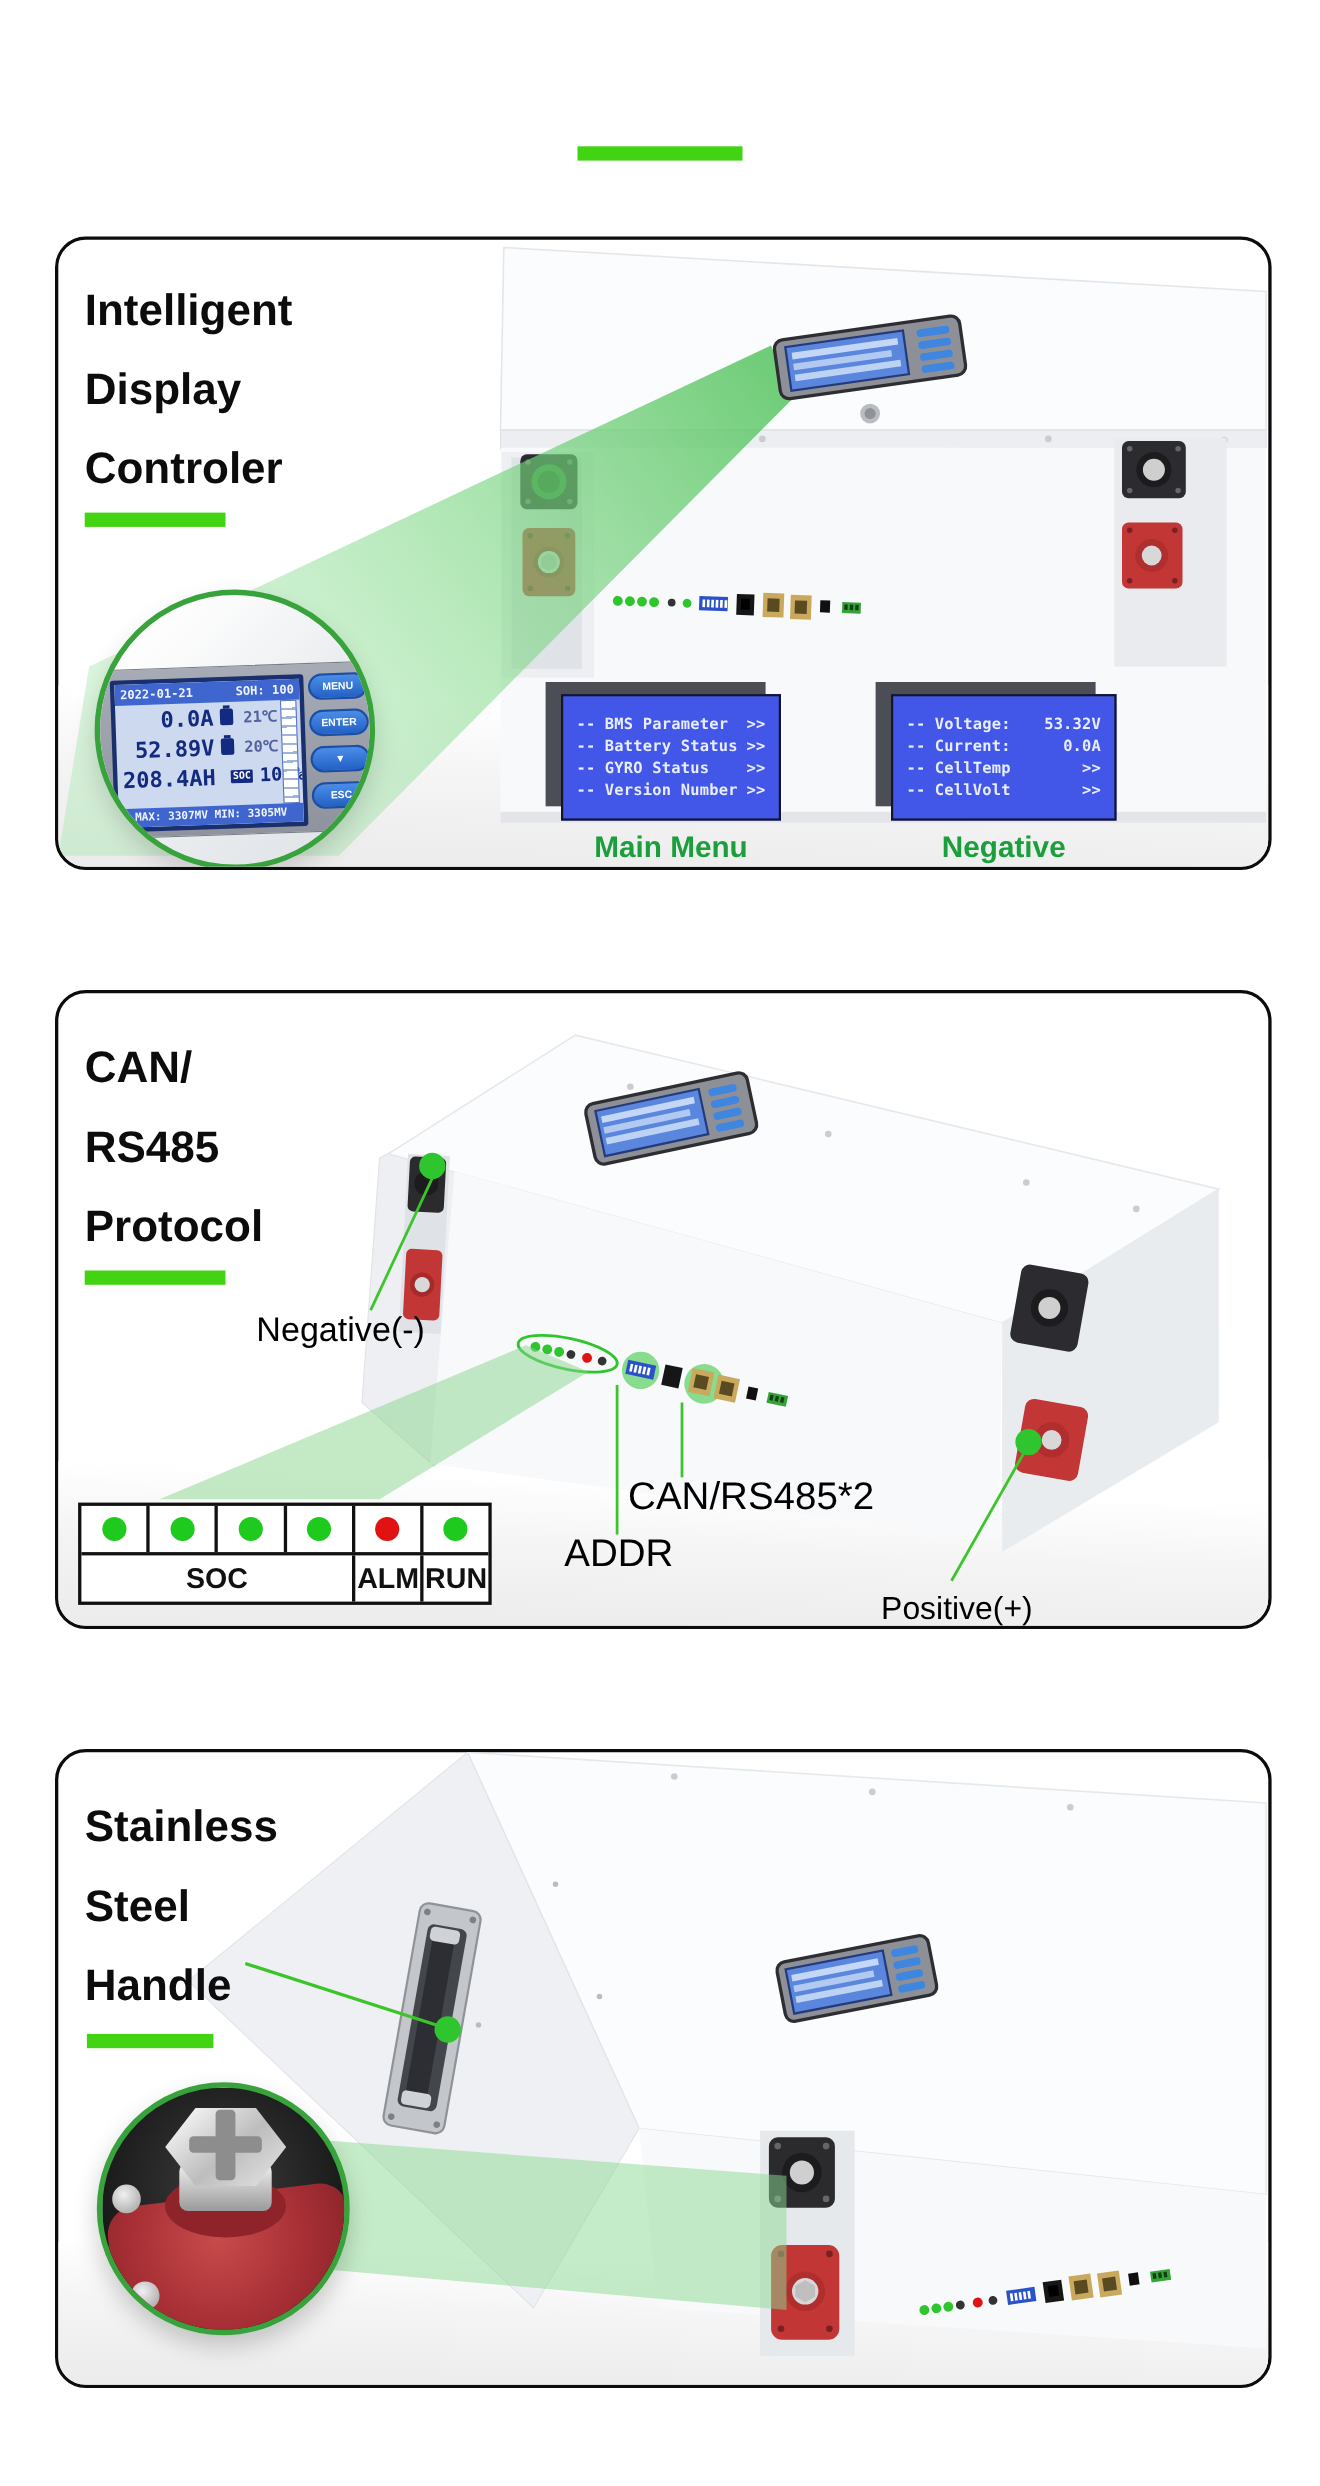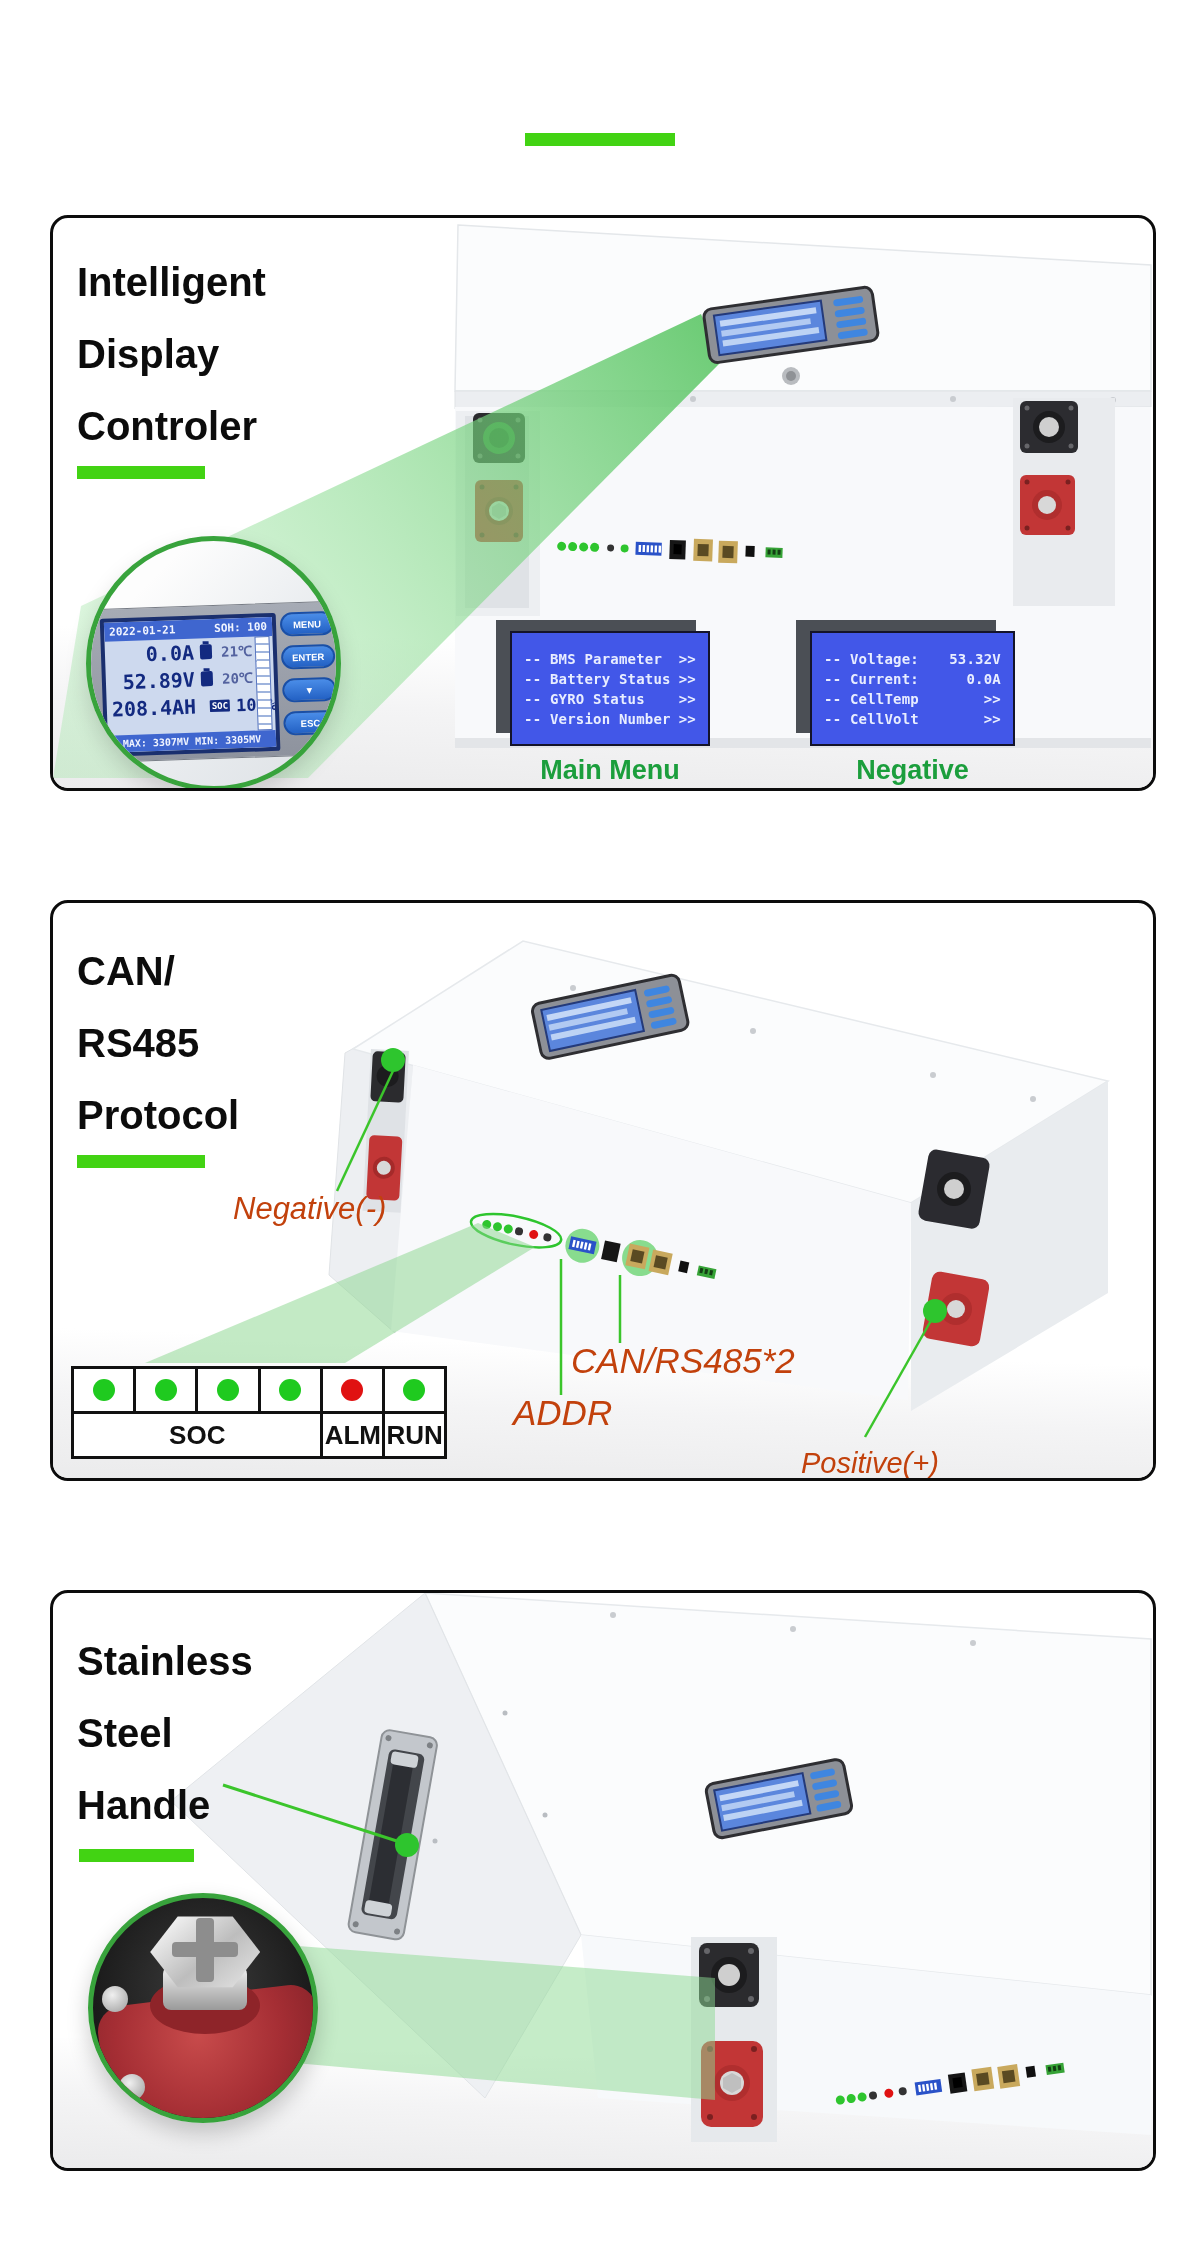--- a/index.html
+++ b/index.html
@@ -7,37 +7,37 @@
         font-family:"Liberation Sans", sans-serif;}
 
   
   .main-title{position:absolute;top:14px;left:0;right:0;text-align:center;
     font-size:82px;font-weight:bold;letter-spacing:-3px;color:#5dc351;}
   .title-bar{position:absolute;top:133px;left:50%;transform:translateX(-50%);
     width:150px;height:13px;background:#42d313;}
 
   
   .panel{position:absolute;left:50px;width:1100px;height:570px;background:#fff;
-    border:3px solid #0c0c0c;border-radius:18px;overflow:hidden;}
+    border:3px solid #0c0c0c;border-radius:28px;overflow:hidden;}
   .floor{position:absolute;left:0;right:0;bottom:0;background:linear-gradient(2deg,#ebebec 0%,#f4f4f5 45%,#ffffff 80%);}
   .heading-line{position:absolute;left:24px;font-size:40px;font-weight:bold;color:#0c0c0c;z-index:6;}
   .h-bar{position:absolute;height:13px;background:#42d313;z-index:6;}
 
   .psvg{position:absolute;left:0;top:0;z-index:1;}
 
   
   .screen-shadow{position:absolute;width:200px;height:113px;background:#4b4f55;z-index:2;}
   .bscreen{position:absolute;width:200px;height:115px;background:#4257e8;border:2px solid #14142a;
     z-index:3;display:flex;flex-direction:column;justify-content:center;gap:4px;padding:6px 12px;box-sizing:border-box;}
   .srow{display:flex;justify-content:space-between;font-family:"DejaVu Sans Mono",monospace;
     font-size:14px;font-weight:bold;color:#e8edff;letter-spacing:0.2px;}
   .screen-caption{position:absolute;text-align:center;font-size:27px;font-weight:bold;color:#1b9e3c;z-index:3;}
 
   
-  .glabel{position:absolute;color:#c2410c;z-index:4;font-style:italic;}
+  .glabel{position:absolute;color:#000000;z-index:4;}
 
   
   .led-table{position:absolute;left:18px;top:463px;width:376px;z-index:4;background:#fff;
     border:3px solid #111;box-sizing:border-box;}
   .lt-row{display:flex;}
   .lt-cell{width:61.6px;height:42px;border-right:3px solid #111;display:flex;align-items:center;justify-content:center;}
   .lt-cell:last-child{border-right:none;}
   .lt-row-top{border-bottom:3px solid #111;}
   .dot{width:22px;height:22px;border-radius:50%;background:#1fca1f;}
   .lt-label{height:42px;display:flex;align-items:center;justify-content:center;

